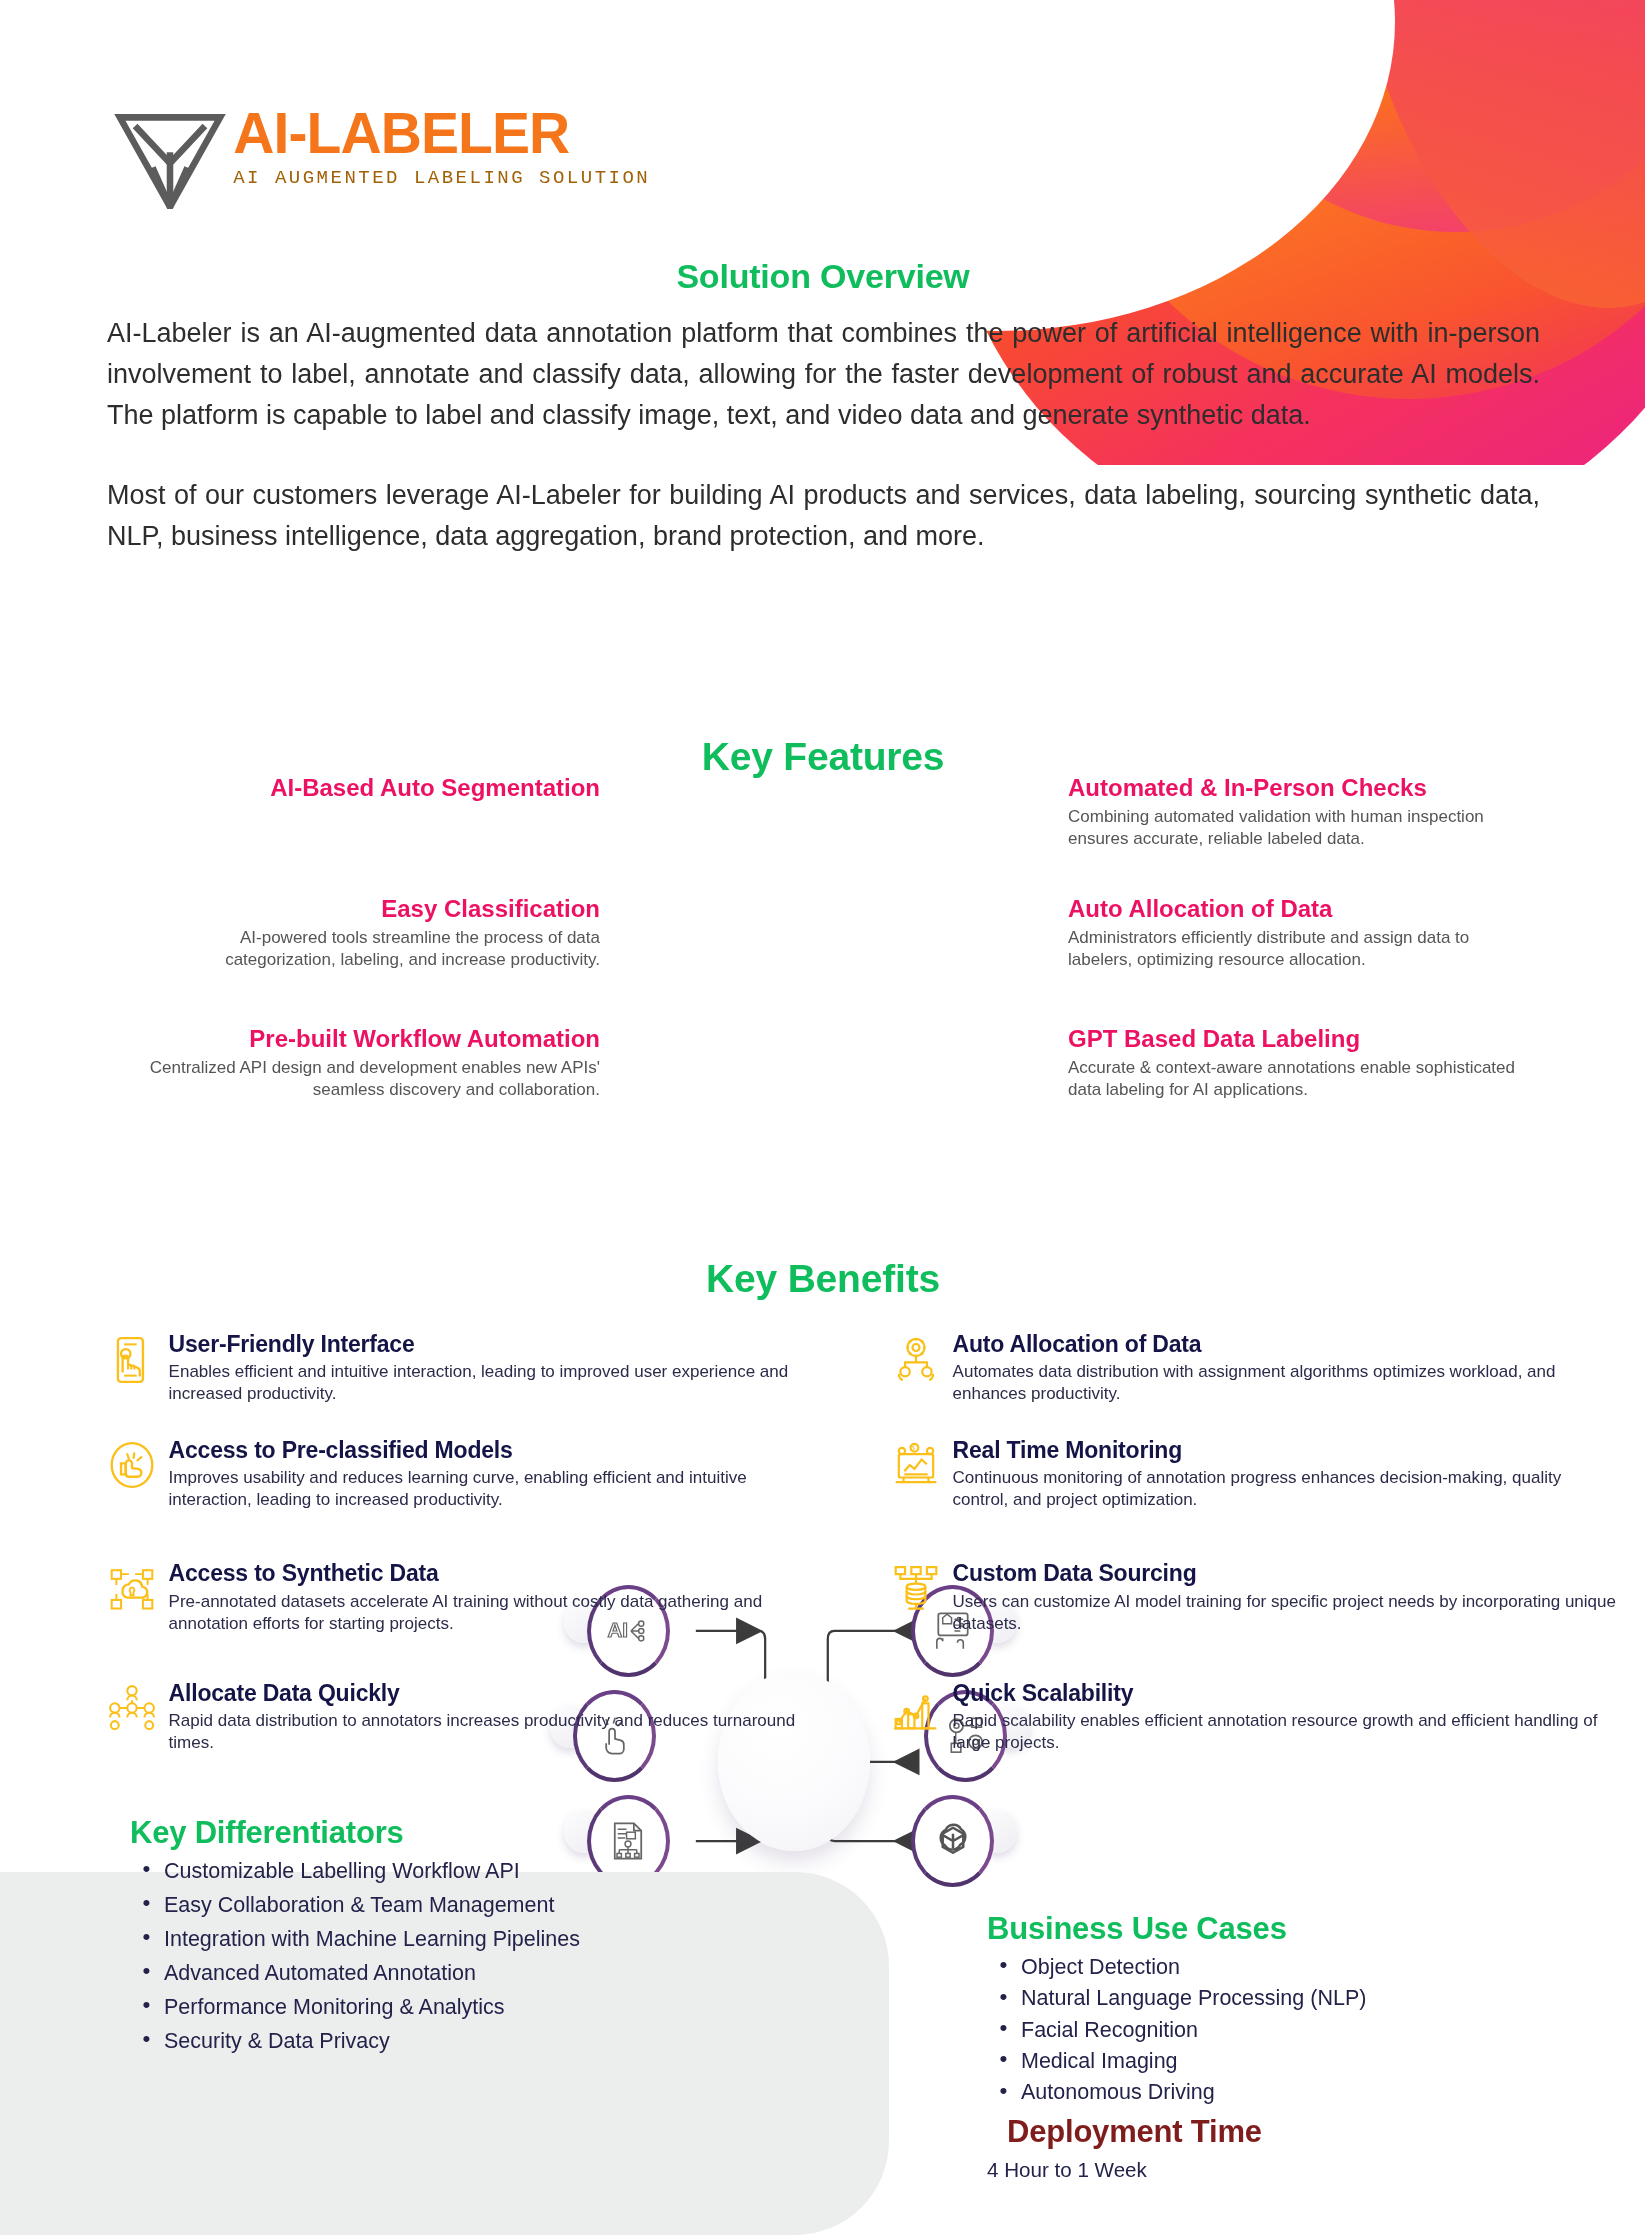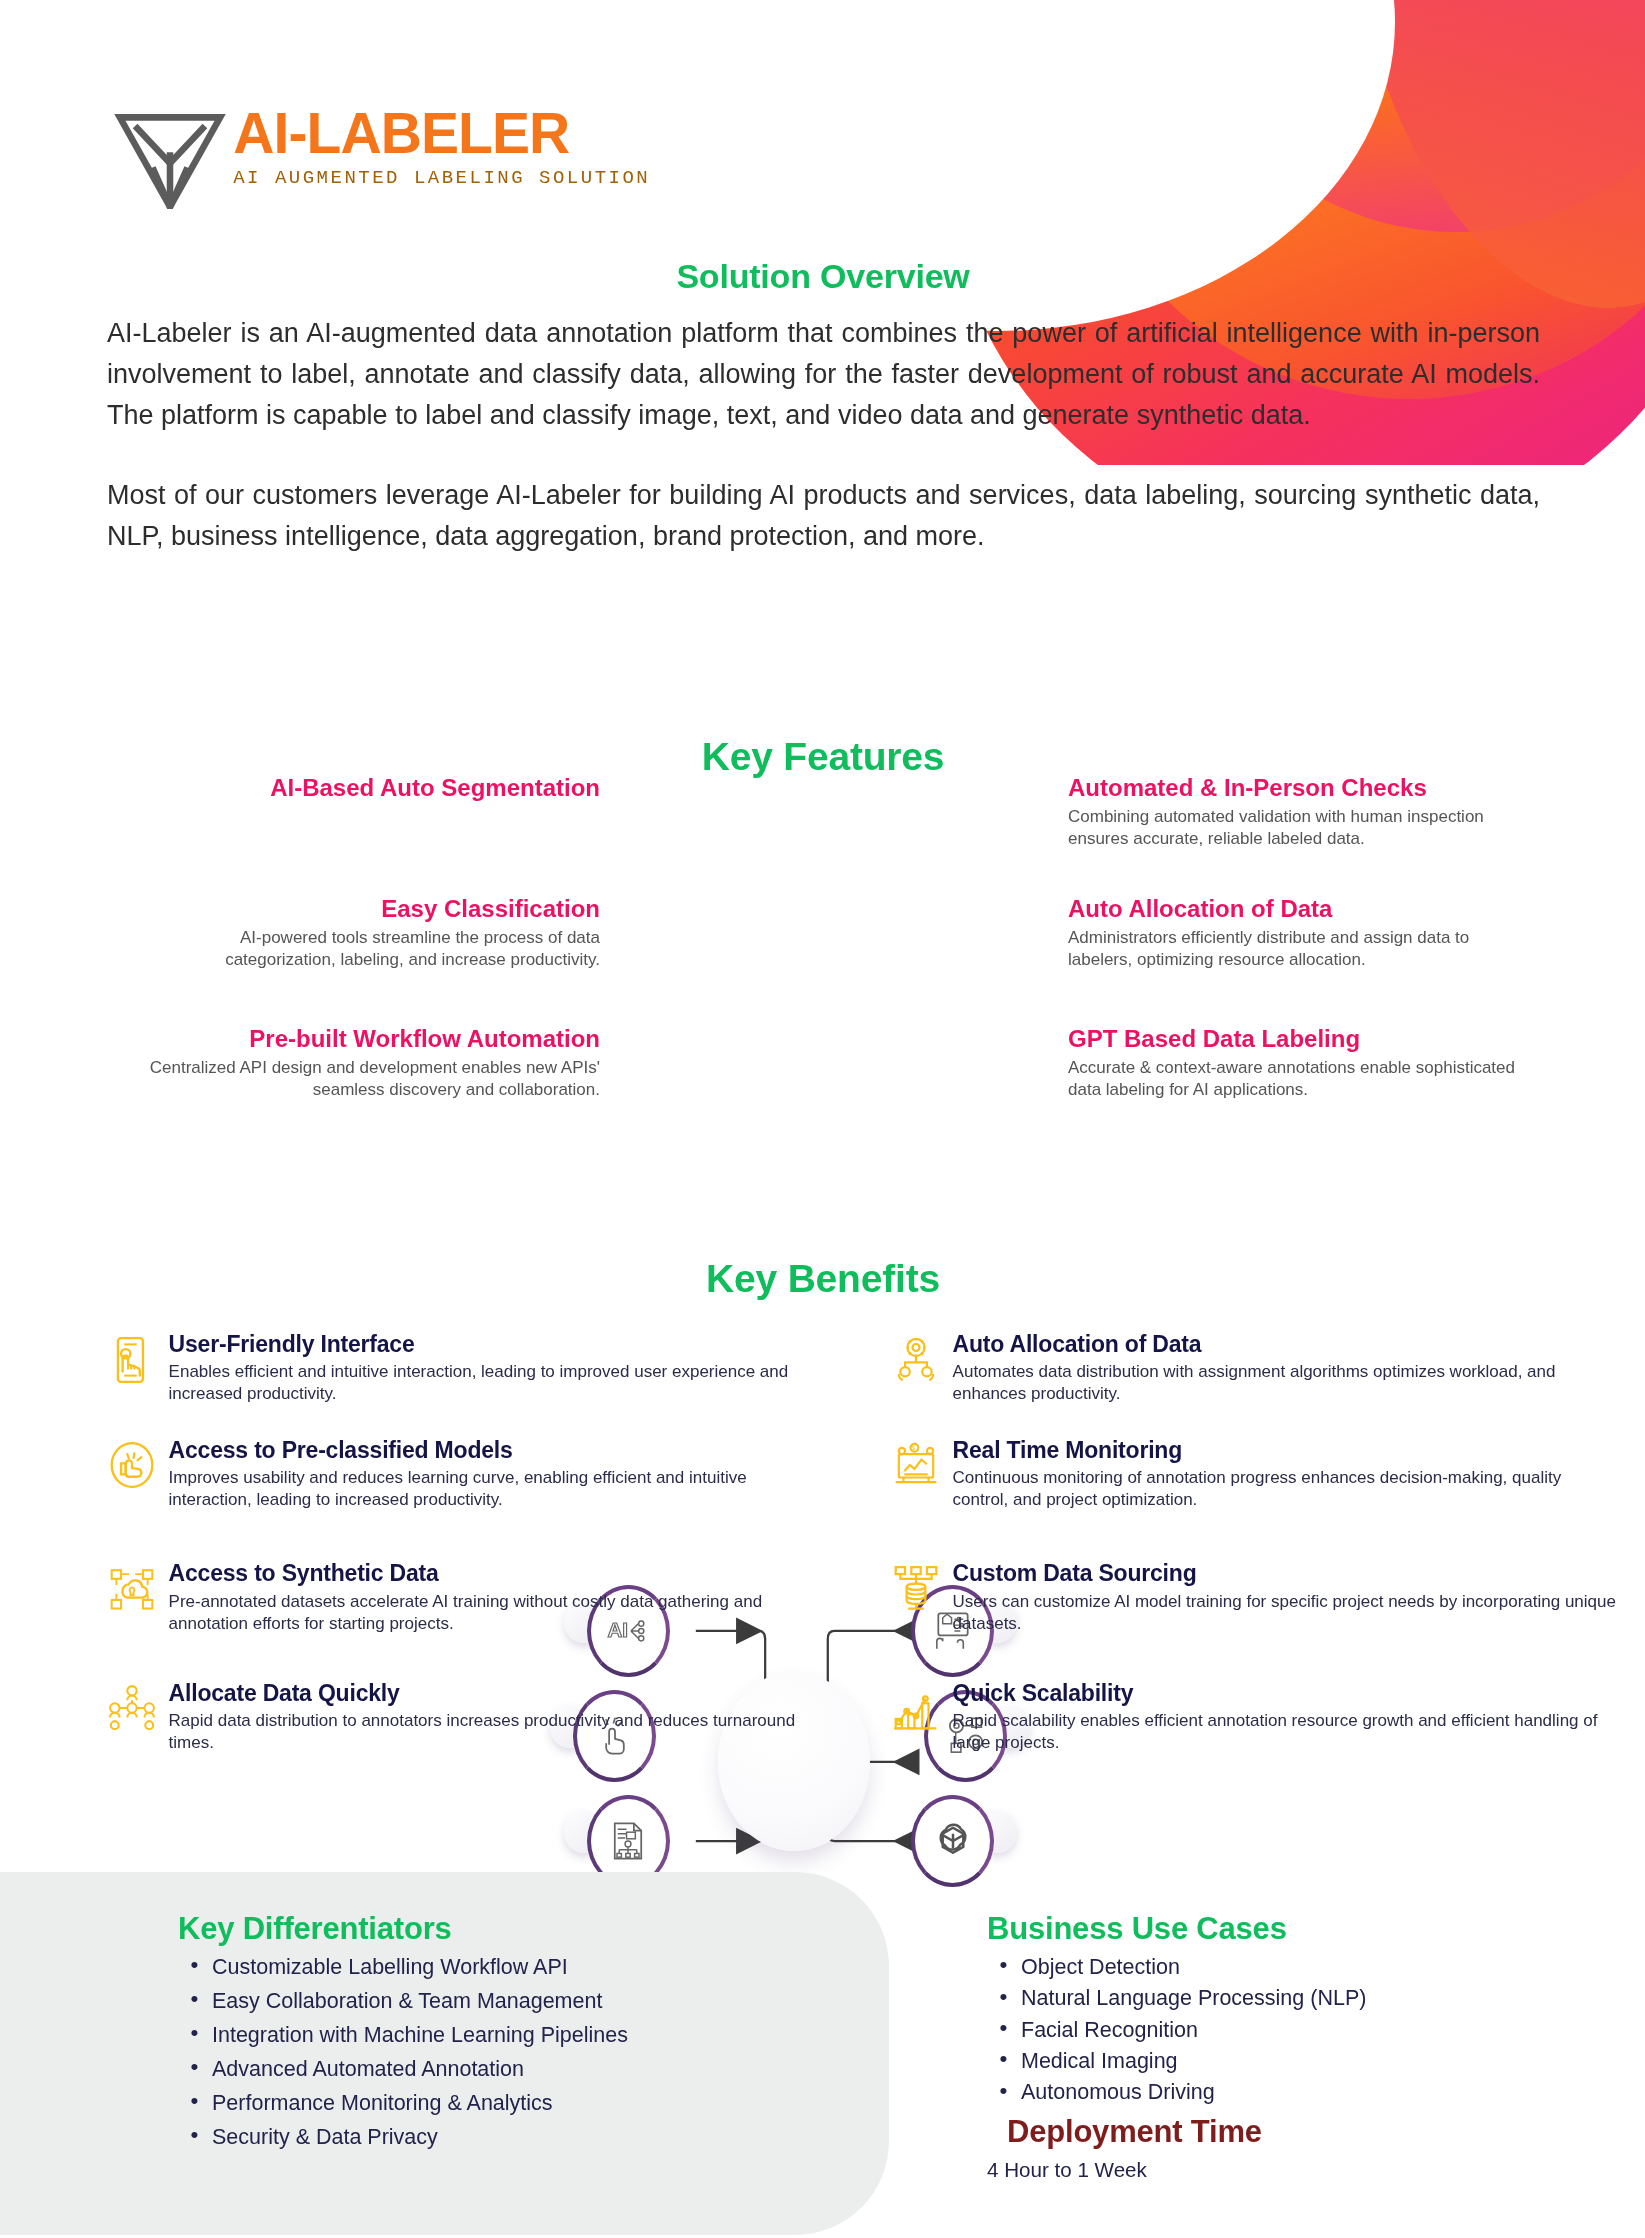--- a/index.html
+++ b/index.html
@@ -92,21 +92,21 @@
   .ben-tx { flex:1; }
   .ben-t { font-size:23px; font-weight:bold; color:#141446; line-height:1.12; letter-spacing:-0.2px; }
   .ben-d { font-size:17px; line-height:1.3; color:#2b2b4a; margin-top:3.6px; }
   .ben-0 { min-height:76px; }
   .ben-1 { min-height:94px; }
   .ben-2 { min-height:90px; }
 
   
   .diffpanel { position:absolute; left:0; top:1872px; width:889px; height:363px;
                background:#eceded; border-top-right-radius:94px; border-bottom-right-radius:94px; }
-  .diffwrap { position:absolute; left:130px; top:1911px; width:698px;margin-left:48px; }
+  .diffwrap { position:absolute; left:130px; top:1815px; width:698px; }
   .panel-h { font-size:31px; font-weight:bold; color:#0FBD5C; letter-spacing:-0.2px; }
   .ul { list-style:none; margin-top:9.9px; }
   .ul li { font-size:21.5px; color:#22224a; line-height:1.0; margin-bottom:12.5px; position:relative; padding-left:34px; }
   .ul li:before { content:"•"; position:absolute; left:12.5px; top:-2.7px; font-size:22.4px; color:#22224a; }
 
   .usewrap { position:absolute; left:987px; top:1911px; width:591px; }
   .usewrap .ul li { padding-left:34px; margin-bottom:9.9px; }
   .deploy-h { font-size:31px; font-weight:bold; color:#7f1d1d; margin-top:3.6px; letter-spacing:-0.2px;margin-left:20px; }
   .deploy-v { font-size:20.6px; color:#22224a; margin-top:8px; }
 </style>

